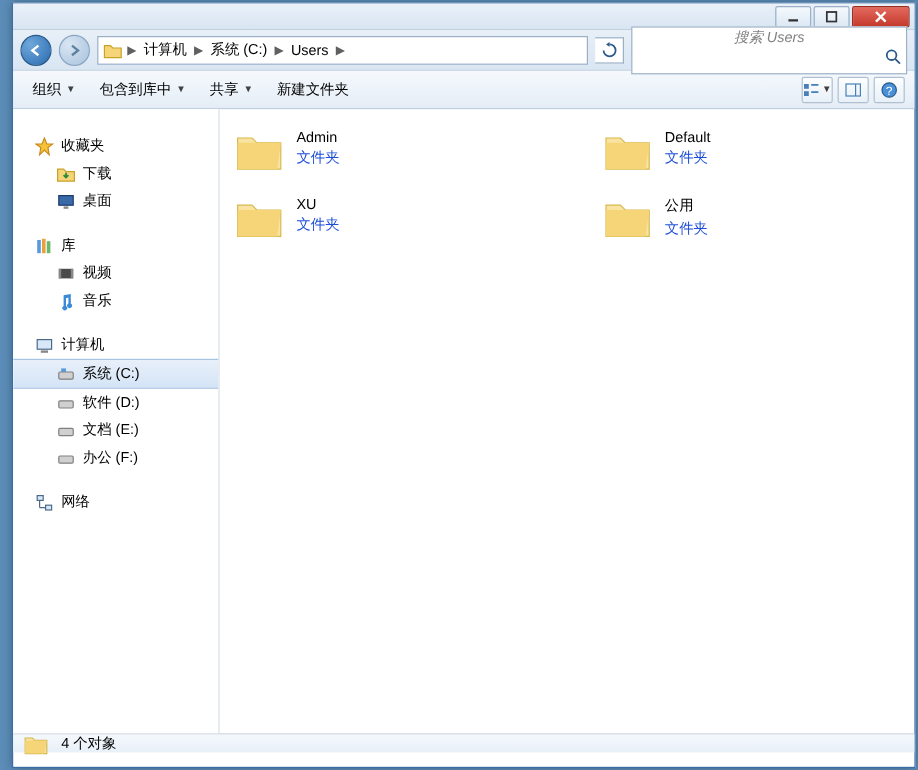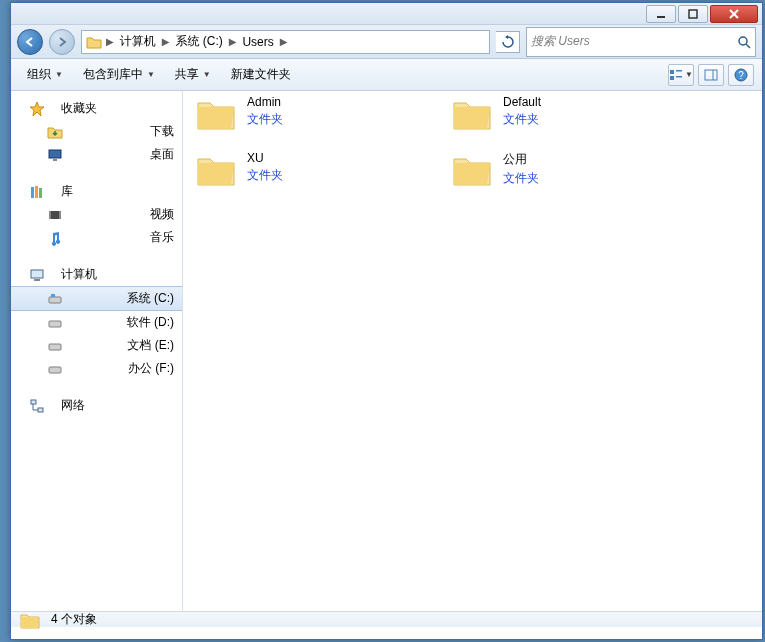--- a/index.html
+++ b/index.html
@@ -68,27 +68,28 @@
   display: flex;
   align-items: center;
   padding: 0 4px;
   overflow:hidden;
 }
 .bc-item { display:flex; align-items:center; padding:0 4px; height:100%; cursor:default;}
 .bc-sep { color:#606060; font-size:10px; padding:0 2px;}
 .bc-folder-icon { width:16px; height:16px; margin-right:2px;}
 .bc-refresh { width:24px; height:22px; border:1px solid #9ab0c7; border-left:none; background:#fff; display:flex; align-items:center; justify-content:center; color:#2a5a8a;}
 .searchbox {
-  width: 230px; height: 30px;
+  width: 230px; height: 40px;
   background: #fff;
   border: 1px solid #9ab0c7;
   display:flex; align-items:center;
   padding:0 4px;
   color:#808080;
   font-style: italic;
+  flex-direction: column;
 }
 .searchbox .sicon { margin-left:auto; color:#2a5a8a;}
 
 .toolbar {
   height: 32px;
   background: linear-gradient(#f5f9fd,#e4edf6);
   border-bottom:1px solid #c0d0e0;
   display:flex; align-items:center;
   padding:10px 8px; gap:4px;
 }
@@ -102,31 +103,32 @@
   height: 520px;
 }
 .sidebar {
   width: 172px;
   background: #fff;
   border-right:1px solid #d8e0e8;
   overflow:auto;
   padding-top:6px;
 }
 .sb-group { margin-bottom:14px;}
-.sb-head { display:flex; align-items:center; gap:16px; padding:3px 8px 3px 18px; font-weight:normal;}
-.sb-item { display:flex; align-items:center; gap:6px; padding:3px 8px 3px 36px; cursor:default;justify-content:space-between;}
+.sb-head { display:flex; align-items:center; gap:6px; padding:3px 8px 3px 18px; font-weight:normal;margin-top:13px;}
+.sb-item { display:flex; align-items:center; gap:6px; padding:3px 8px 3px 36px; cursor:default;}
 .sb-item.selected { background: linear-gradient(#e8f0fa,#d4e4f6); border:1px solid #a8c4e4; border-left:none; border-right:none;}
 .sb-icon { width:16px; height:16px; display:inline-flex; align-items:center; justify-content:center; flex-shrink:0;}
 
 .content {
   flex:1;
-  padding:0 8px;
+  padding:12px 8px;
   display:flex;
   flex-wrap:wrap;
   align-content:flex-start;
+  justify-content:space-between;
 }
 .file-item {
   width: 256px;
   display:flex;
   align-items:flex-start;
   gap:10px;
   padding:4px;
   margin-bottom:10px;
   cursor:default;
 }

